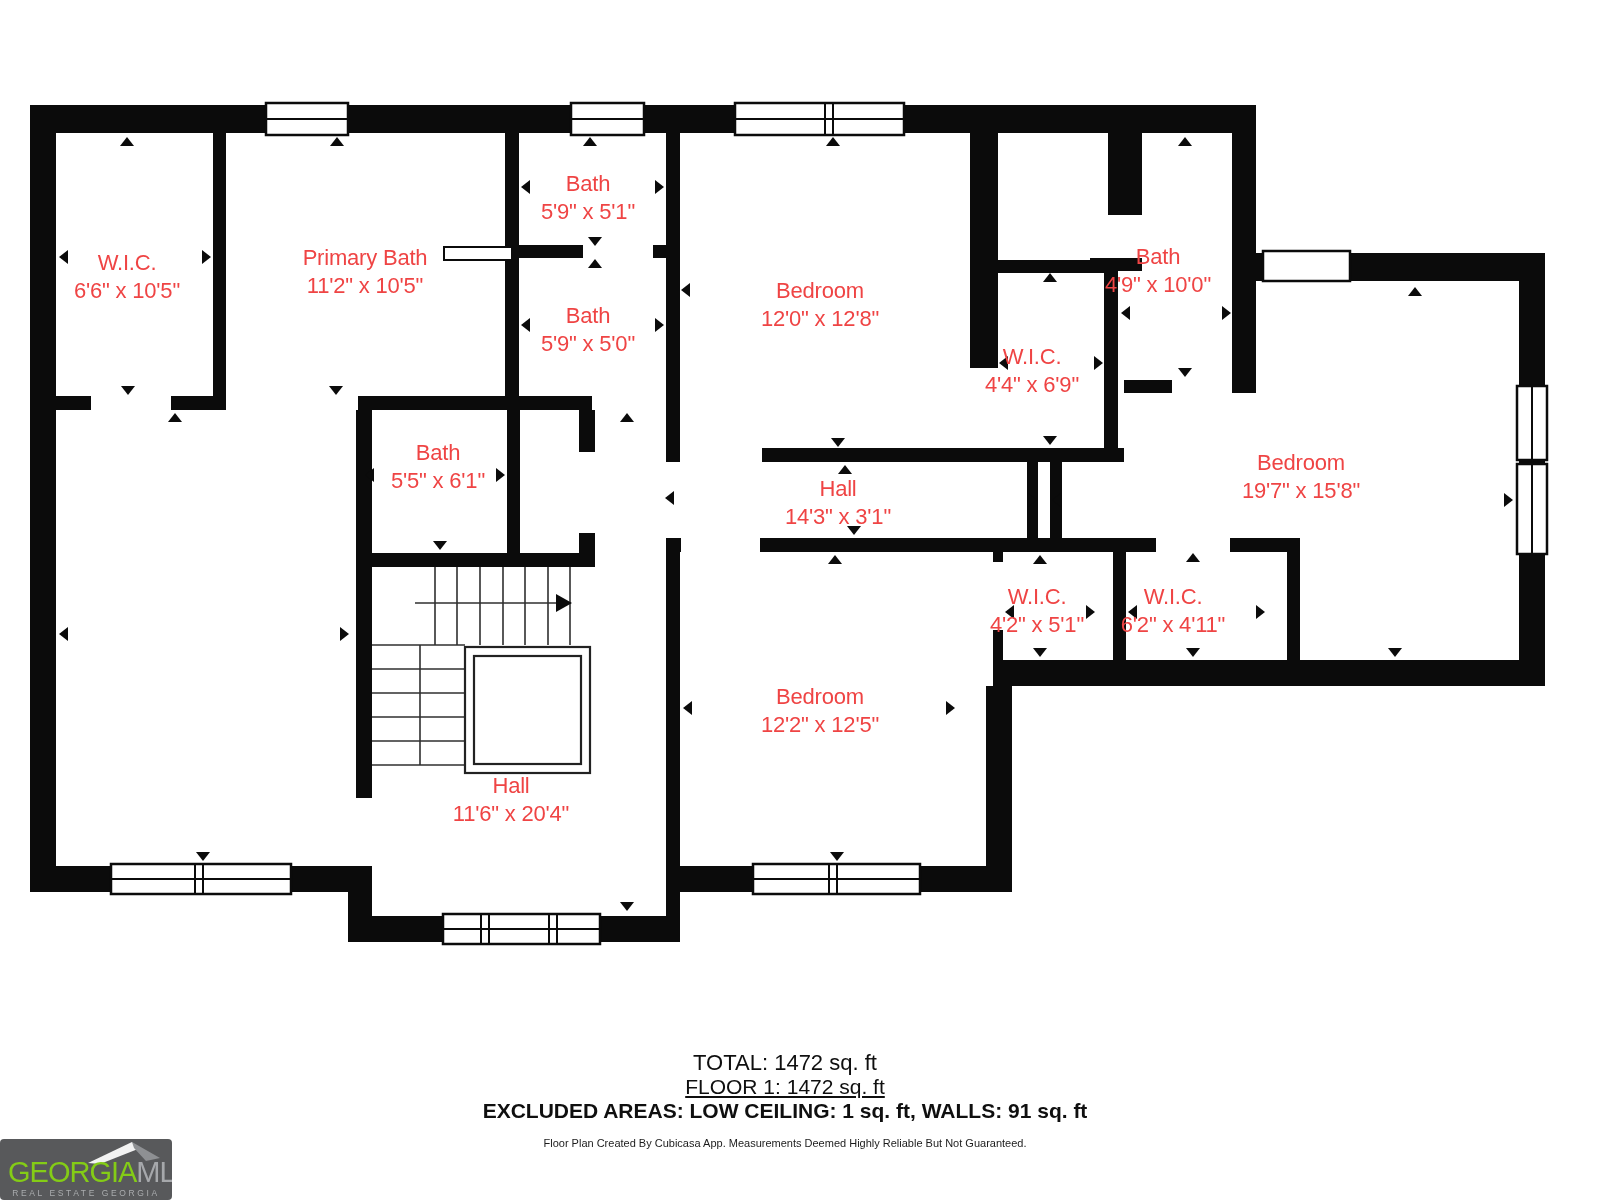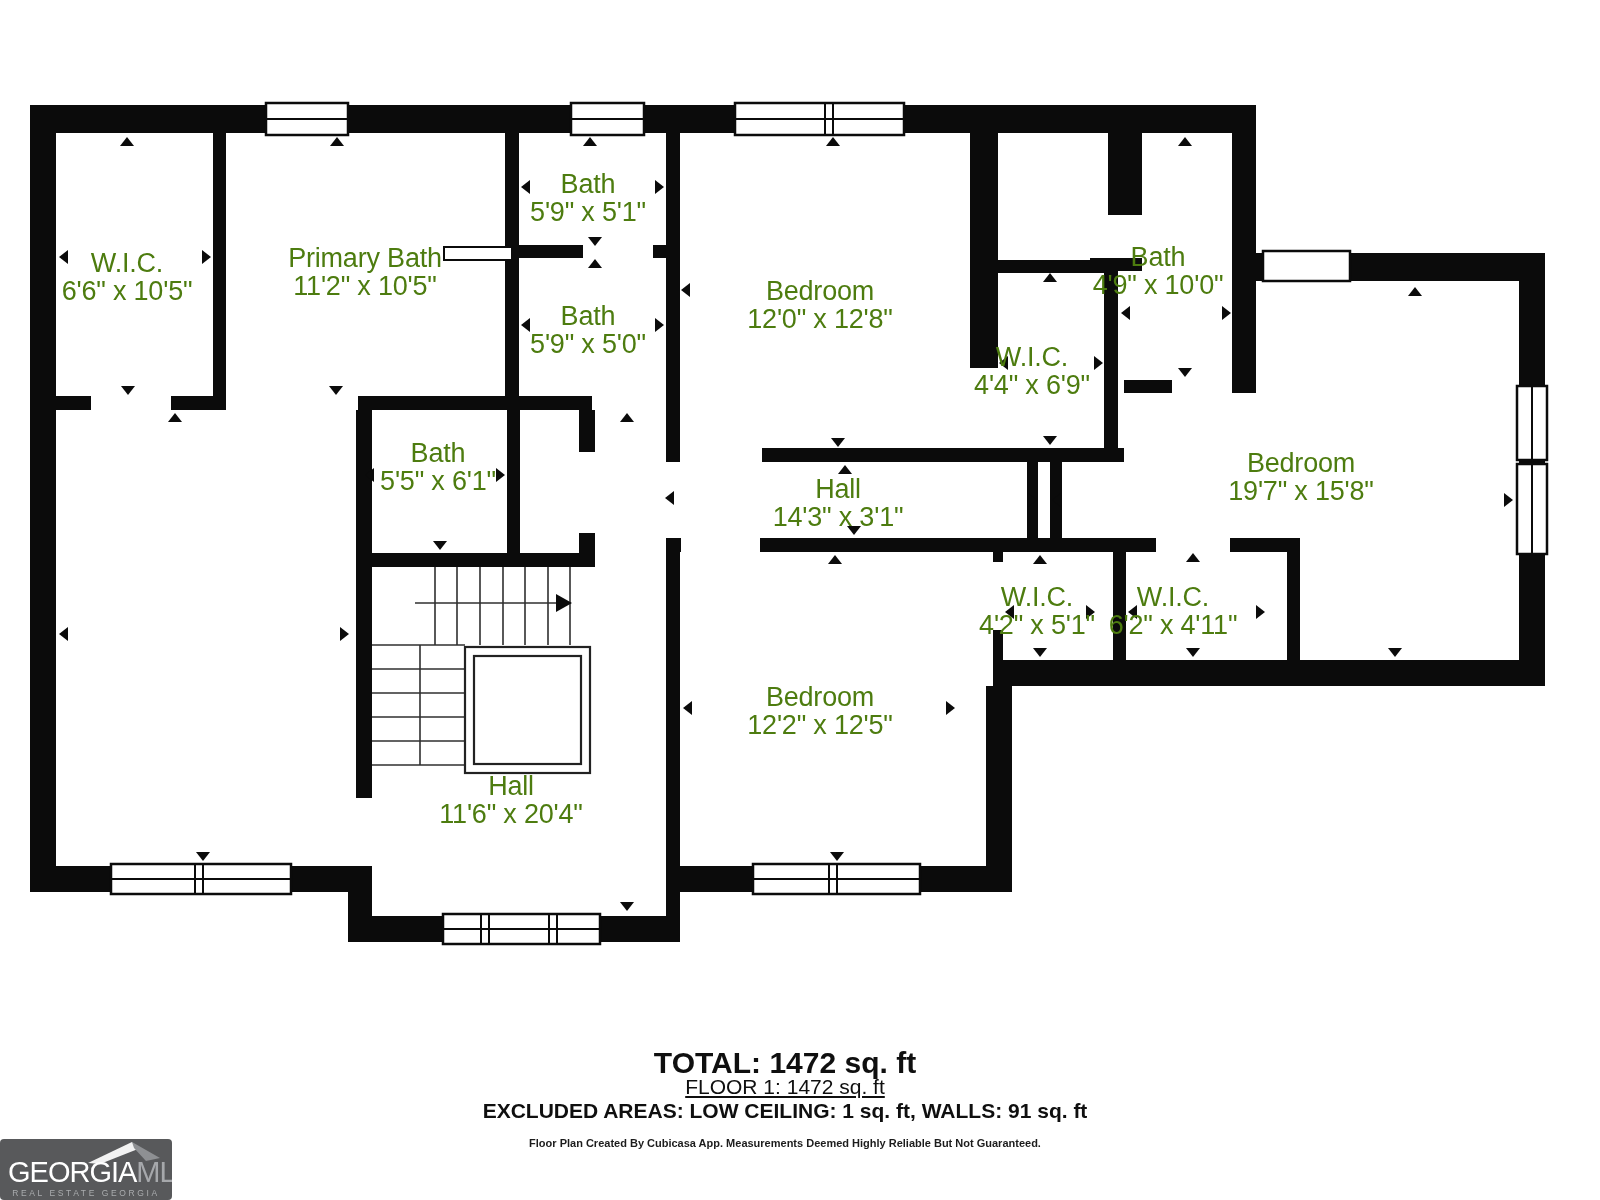--- a/index.html
+++ b/index.html
@@ -3,41 +3,41 @@
 <meta charset="utf-8">
 <style>
   html,body{margin:0;padding:0;background:#ffffff;}
   .canvas{
     position:relative;width:1600px;height:1200px;background:#ffffff;
     font-family:"Liberation Sans", sans-serif;overflow:hidden;
   }
   .plan-svg{position:absolute;left:0;top:0;}
   .room-label{
     position:absolute;transform:translate(-50%,-50%);
-    text-align:center;color:#4d7c0f;font-size:27px;line-height:28px;
+    text-align:center;color:#ef4444;font-size:22px;line-height:28px;
     letter-spacing:-0.2px;white-space:nowrap;
   }
   .summary{
     position:absolute;left:785px;top:1050px;transform:translateX(-50%);
     text-align:center;color:#0f0f0f;white-space:nowrap;
   }
-  .summary .total{font-size:30px;font-weight:bold;line-height:25px;}
+  .summary .total{font-size:22px;font-weight:normal;line-height:25px;}
   .summary .floor{font-size:21px;line-height:24px;text-decoration:underline;}
   .summary .excluded{font-size:21px;line-height:24px;font-weight:bold;}
-  .summary .disclaimer{font-size:11px;font-weight:700;margin-top:14px;color:#1c1c1c;}
+  .summary .disclaimer{font-size:11px;font-weight:400;margin-top:14px;color:#1c1c1c;}
   .brand{
     position:absolute;left:0px;top:1139px;width:172px;height:61px;
     background:#58595b;border-radius:4px;overflow:hidden;
   }
   .brand .roof{position:absolute;right:12px;top:3px;}
   .brand .wordmark{
     position:absolute;left:8px;top:18px;font-size:29px;letter-spacing:-1px;
     line-height:30px;white-space:nowrap;
   }
-  .brand .wordmark .p1{color:#ffffff;}
+  .brand .wordmark .p1{color:#84cc16;}
   .brand .wordmark .p2{color:#a6a8ab;}
   .brand .tagline{
     position:absolute;left:0;right:0;top:49px;text-align:center;
     font-size:8.5px;letter-spacing:2.6px;color:#aaacae;white-space:nowrap;
   }
 </style>
 </head>
 <body>
 
 <div class="canvas">

